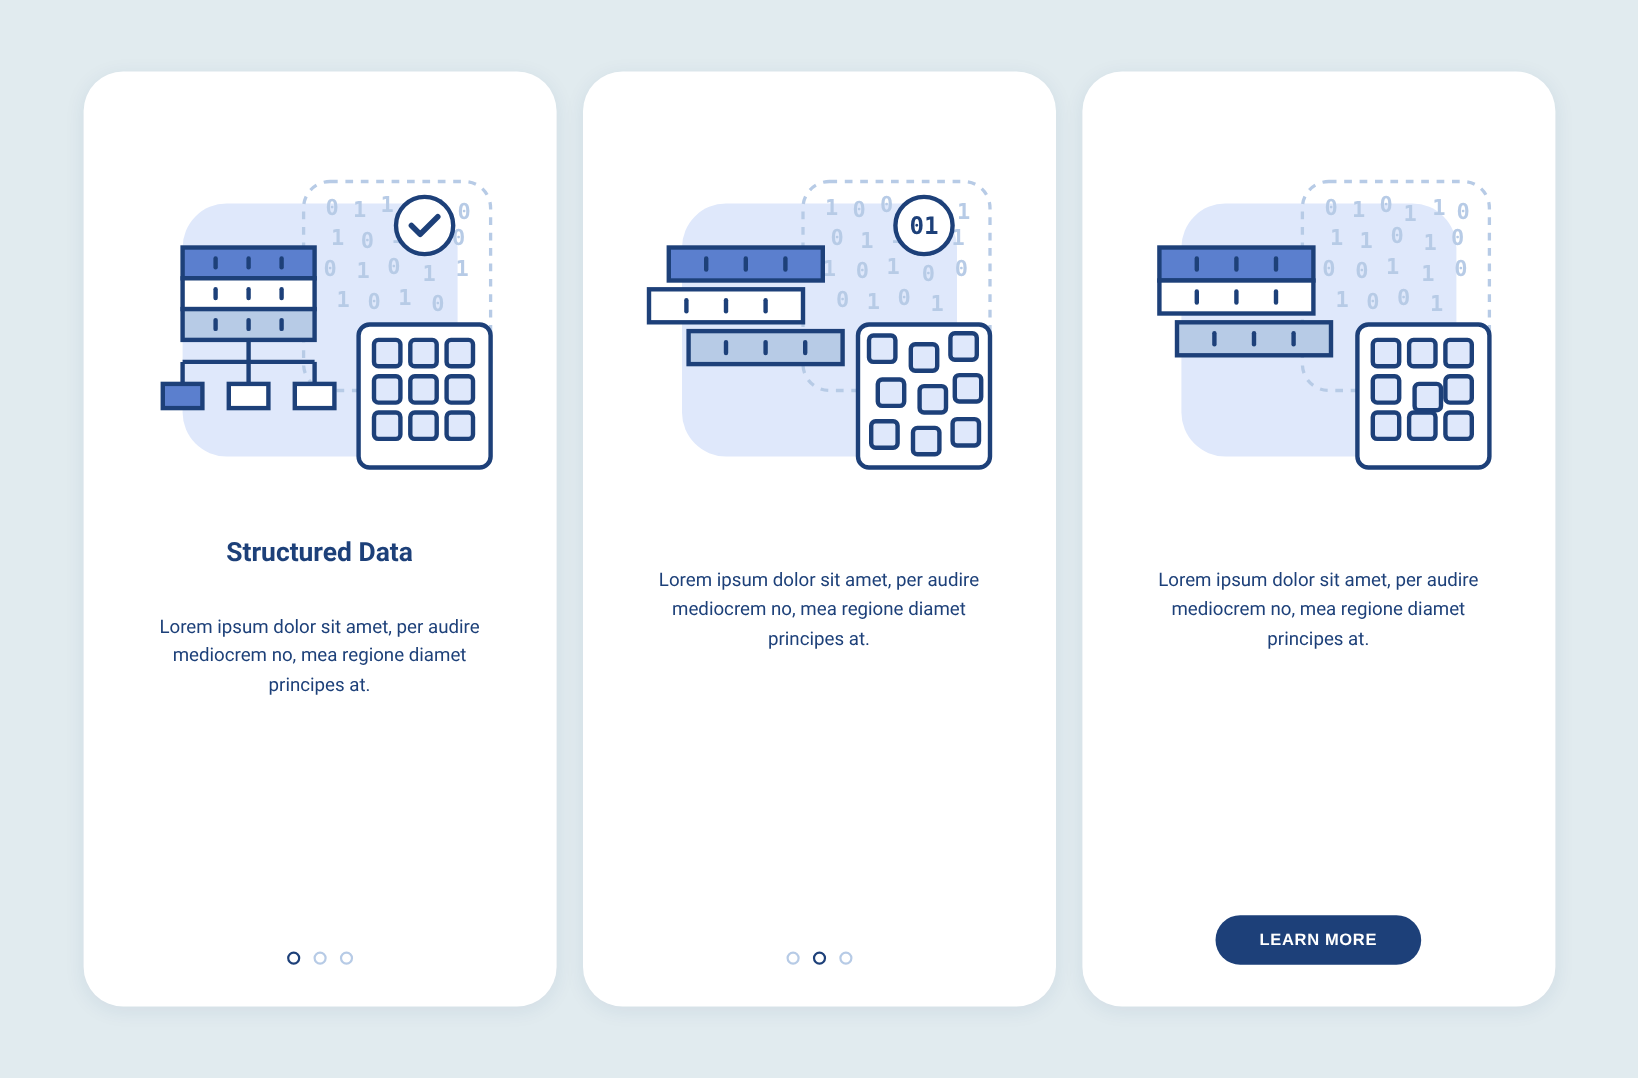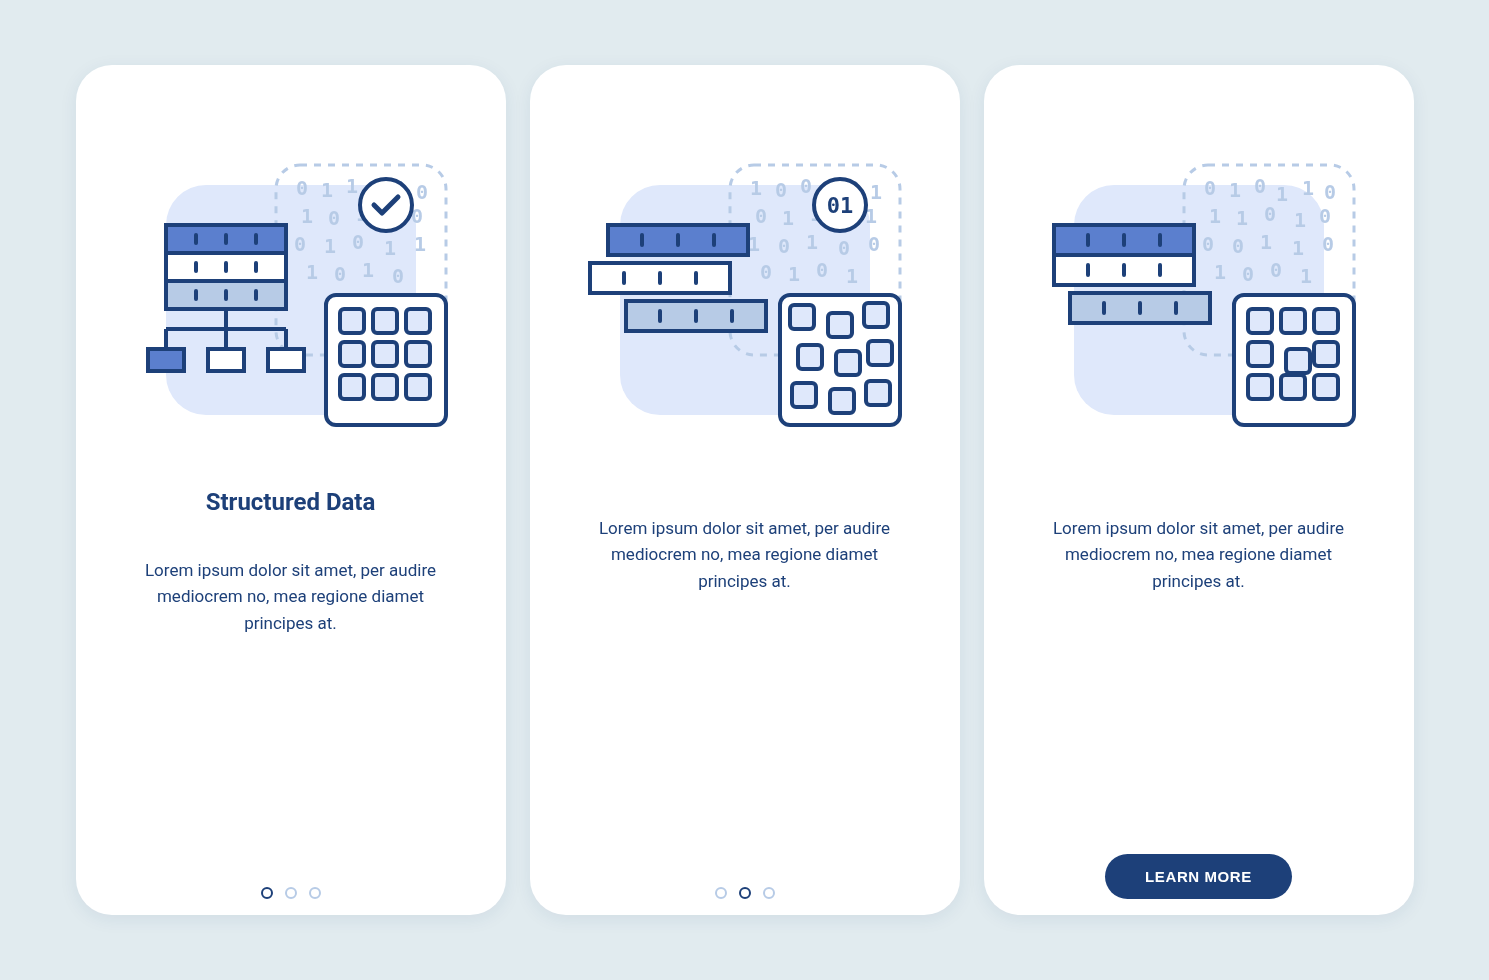--- a/index.html
+++ b/index.html
@@ -53,21 +53,21 @@
     color: #1d4079;
     font-size: 17px;
     font-weight: 400;
     text-align: center;
     line-height: 1.55;
     margin-top: 40px;
     max-width: 320px;
   }
   .footer {
     position: absolute;
-    bottom: 16px;
+    bottom: 38px;
     width: 100%;
     display: flex;
     align-items: center;
     justify-content: center;
   }
   .dots { display: flex; gap: 12px; }
   .dot {
     width: 12px; height: 12px;
     border-radius: 50%;
     border: 2.5px solid #1d4079;

